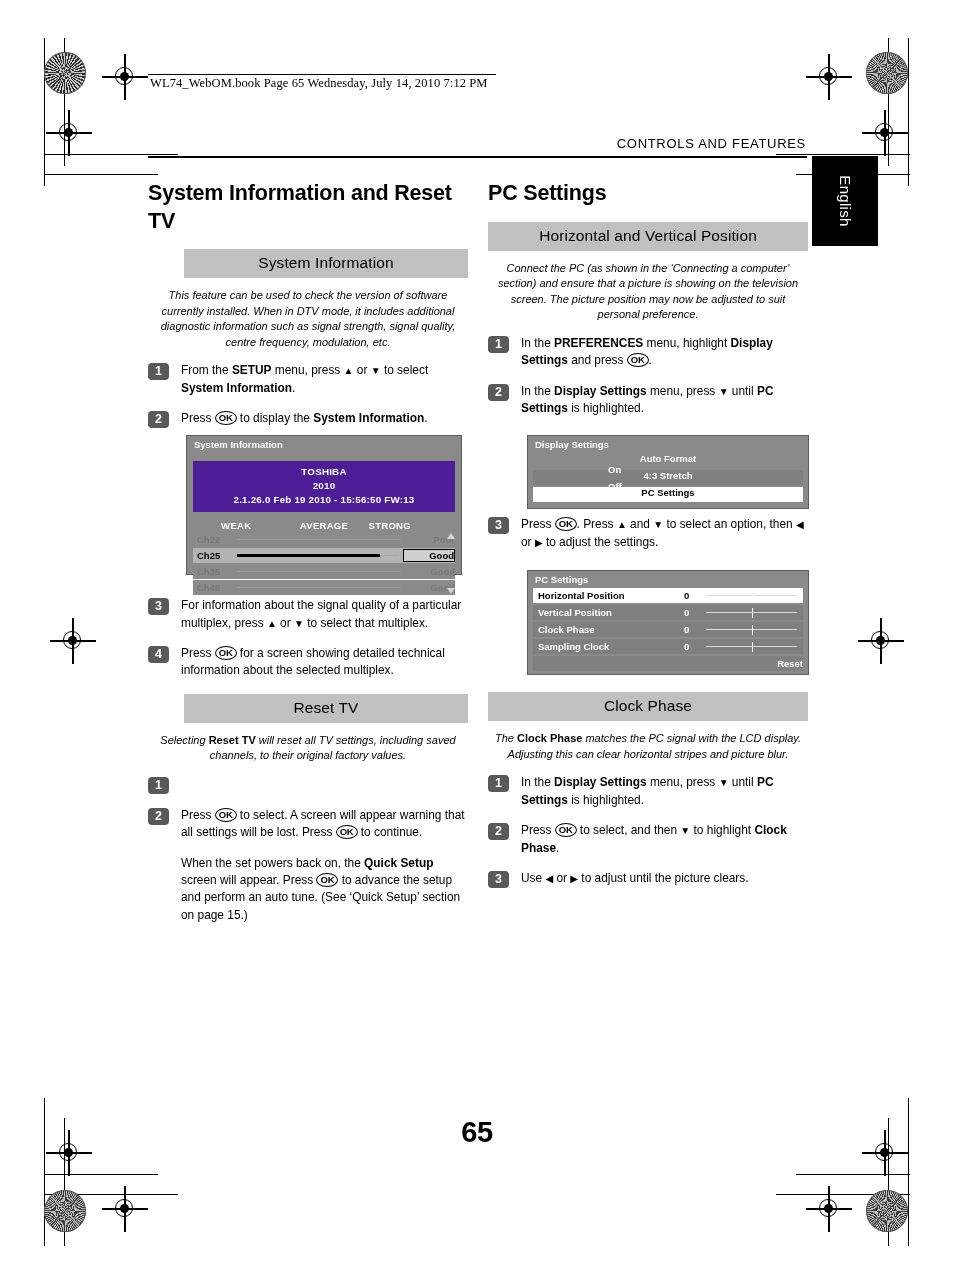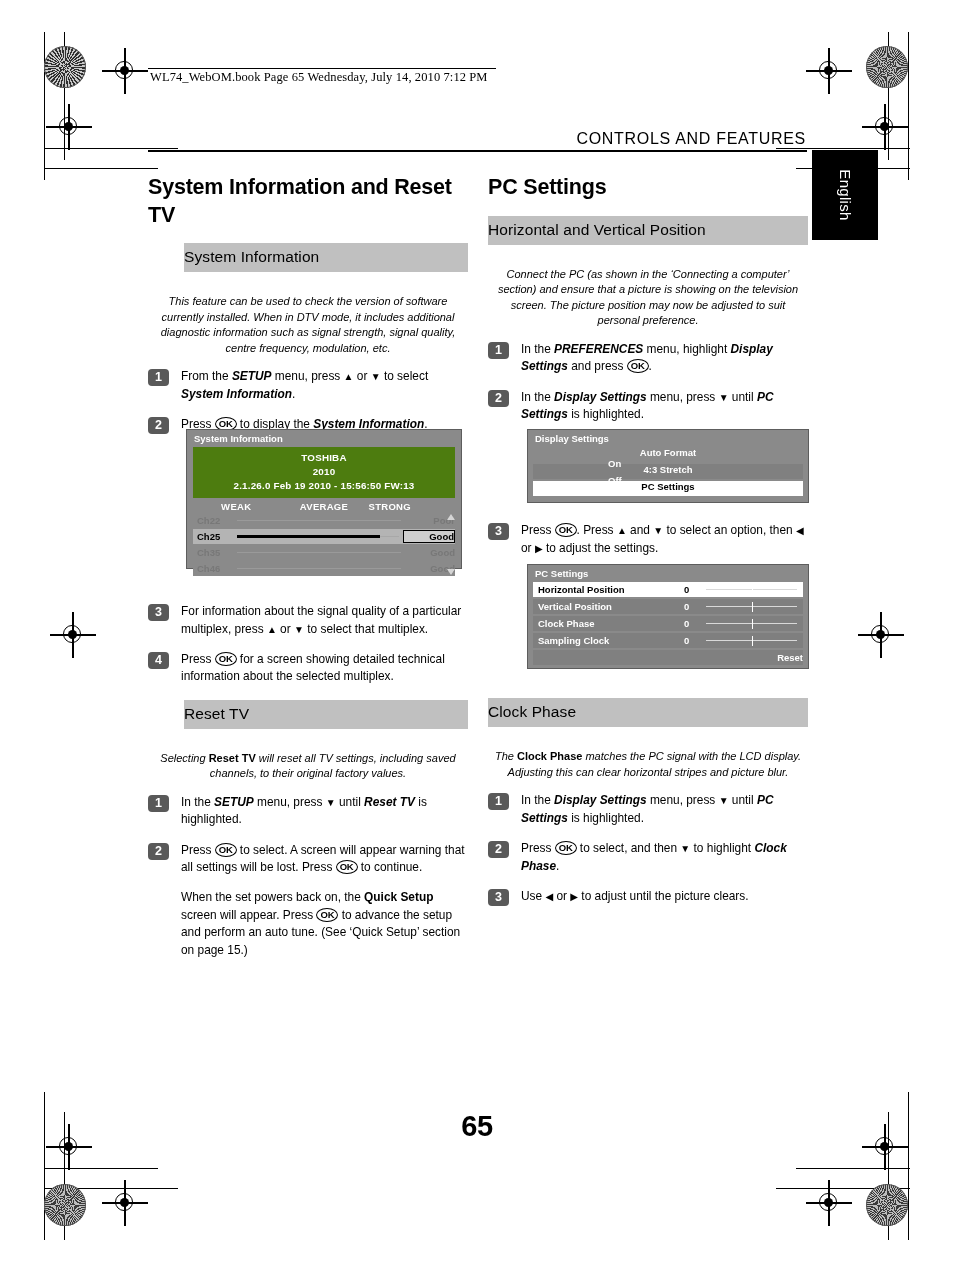--- a/index.html
+++ b/index.html
@@ -1,21 +1,21 @@
 <!DOCTYPE html>
 <html><head>
 <meta charset="utf-8">
 <style>
   html,body{margin:0;padding:0;}
   body{
     width:954px;height:1267px;background:#ffffff;
     font-family:"Liberation Sans", sans-serif;
     color:#000;position:relative;overflow:hidden;
   }
-  .page{position:absolute;left:0;top:2px;width:954px;height:1165px;}
+  .page{position:absolute;left:0;top:8px;width:954px;height:1165px;}
 
   
   .regline{position:absolute;background:#000;}
   .crosshair{position:absolute;width:34px;height:34px;}
   .crosshair .ring{position:absolute;left:7px;top:7px;width:18px;height:18px;
     border:1.4px solid #000;border-radius:50%;box-sizing:border-box;}
   .crosshair .dot{position:absolute;left:12px;top:12px;width:9px;height:9px;
     background:#000;border-radius:50%;}
   .crosshair .hbar{position:absolute;left:-6px;top:16.3px;width:46px;height:1.4px;background:#000;}
   .crosshair .vbar{position:absolute;top:-6px;left:16.3px;height:46px;width:1.4px;background:#000;}
@@ -23,68 +23,68 @@
     background:
       repeating-conic-gradient(from 0deg at 50% 50%, #2f2f2f 0deg 5deg, #c9c9c9 5deg 10deg);
     box-shadow:inset 0 0 0 1px #555;}
   .startarget.fine{background:
       repeating-conic-gradient(from 0deg at 50% 50%, #3a3a3a 0deg 3deg, #bdbdbd 3deg 6deg);}
 
   
   .filestamp{position:absolute;left:150px;top:68px;font-family:"Liberation Serif",serif;
     font-size:12.5px;letter-spacing:.1px;white-space:nowrap;}
   .filestamp-rule{position:absolute;left:148px;top:66px;width:348px;height:1px;background:#000;}
-  .runhead{position:absolute;right:148px;top:128px;font-size:16px;letter-spacing:.7px;
+  .runhead{position:absolute;right:148px;top:128px;font-size:13px;letter-spacing:.7px;
     text-align:right;white-space:nowrap;padding-left:24px;}
   .headrule{position:absolute;left:148px;top:148px;width:659px;height:1.6px;background:#000;}
 
   
   .langtab{position:absolute;left:812px;top:148px;width:66px;height:90px;background:#000;}
   .langtab span{position:absolute;left:50%;top:50%;color:#fff;font-size:15px;
     letter-spacing:.3px;white-space:nowrap;
     transform:translate(-50%,-50%) rotate(90deg);transform-origin:center;}
 
   
   .col{position:absolute;width:320px;}
   .col-l{left:148px;top:172px;}
   .col-r{left:488px;top:172px;}
 
   h1.chapter{font-size:21.5px;font-weight:bold;margin:0 0 14px 0;line-height:1.28;
     letter-spacing:-.2px;}
 
-  .bar{background:#c0c0c0;text-align:left;font-size:15.5px;
-    padding:5px 0 6px 0;margin:6px 0 22px 0;letter-spacing:.1px;}
+  .bar{background:#c0c0c0;text-align:center;font-size:15.5px;
+    padding:5px 0 6px 0;margin:6px 0 10px 0;letter-spacing:.1px;}
   .bar.indent{margin-left:36px;width:284px;}
 
   .blurb{font-style:italic;font-size:11px;line-height:1.42;text-align:center;
     margin:0 0 12px 0;padding:0 4px;}
   .blurb.tight{padding:0 2px;}
   .blurb b{font-style:normal;font-weight:bold;}
 
   
   .step{display:flex;align-items:flex-start;margin:0 0 13px 0;}
   .badge{flex:0 0 auto;width:21px;height:17px;border-radius:4px;background:#595959;
     color:#fff;font-size:12.5px;font-weight:bold;text-align:center;line-height:17px;
     margin-right:12px;margin-top:1px;}
   .steptext{font-size:11.9px;line-height:1.46;flex:1;}
-  .steptext b{font-weight:bold;font-style:italic;}
+  .steptext b{font-weight:bold;}
   .contpara{font-size:11.9px;line-height:1.46;margin:12px 0 0 33px;}
   .contpara b{font-weight:bold;}
 
   .ok{display:inline-block;border:1.2px solid #000;border-radius:50%;
     padding:0 3px;font-size:9.5px;font-weight:bold;line-height:12px;
     vertical-align:1px;letter-spacing:-.2px;}
   .arr{font-size:10px;vertical-align:.5px;}
 
   
   .osd{background:#8a8a8a;border:1px solid #5d5d5d;box-sizing:border-box;
     font-size:9.5px;color:#fff;}
   .osd-si{position:absolute;left:186px;top:427px;width:276px;height:140px;}
   .osd-title{padding:3px 0 3px 7px;font-weight:bold;font-size:9.5px;}
-  .si-brandbox{margin:0 6px;background:#4d7c0f;text-align:center;padding:4px 0 5px 0;}
+  .si-brandbox{margin:8px 6px;background:#4c1d95;text-align:center;padding:4px 0 5px 0;}
   .si-brandbox div{font-weight:bold;font-size:9.8px;line-height:1.42;letter-spacing:.2px;}
   .si-scale{display:flex;margin:3px 6px 1px 6px;font-weight:bold;font-size:9.5px;
     letter-spacing:.3px;}
   .si-scale span:nth-child(1){width:33%;text-align:center;}
   .si-scale span:nth-child(2){width:34%;text-align:center;}
   .si-scale span:nth-child(3){width:33%;text-align:left;}
   .si-rows{margin:0 6px;position:relative;}
   .si-row{display:flex;align-items:center;height:15px;margin-bottom:1px;background:#8a8a8a;}
   .si-row.sel{background:#b4b4b4;}
   .si-ch{width:40px;padding-left:4px;font-weight:bold;font-size:9.5px;color:#787878;}
@@ -256,21 +256,20 @@
           <div class="badge">4</div>
           <div class="steptext">Press <span class="ok">OK</span> for a screen showing detailed technical information about the selected multiplex.</div>
         </div>
       </div>
     <div style="margin-top:14px;">
       <div class="bar indent">Reset TV</div>
       <div class="blurb tight">Selecting <b>Reset TV</b> will reset all TV settings, including saved channels, to their original factory values.</div>
       <div id="l1-steps">
           <div class="step">
             <div class="badge">1</div>
-            <div class="steptext">In the <b>SETUP</b> menu, press <span class="arr">▼</span> until <b>Reset TV</b> is highlighted.</div>
           </div>
           <div class="step">
             <div class="badge">2</div>
             <div class="steptext">Press <span class="ok">OK</span> to select. A screen will appear warning that all settings will be lost. Press <span class="ok">OK</span> to continue.</div>
           </div>
         </div>
       <div class="contpara">When the set powers back on, the <b>Quick Setup</b> screen will appear. Press <span class="ok">OK</span> to advance the setup and perform an auto tune. (See ‘Quick Setup’ section on page 15.)</div>
     </div>
   </div>
 

